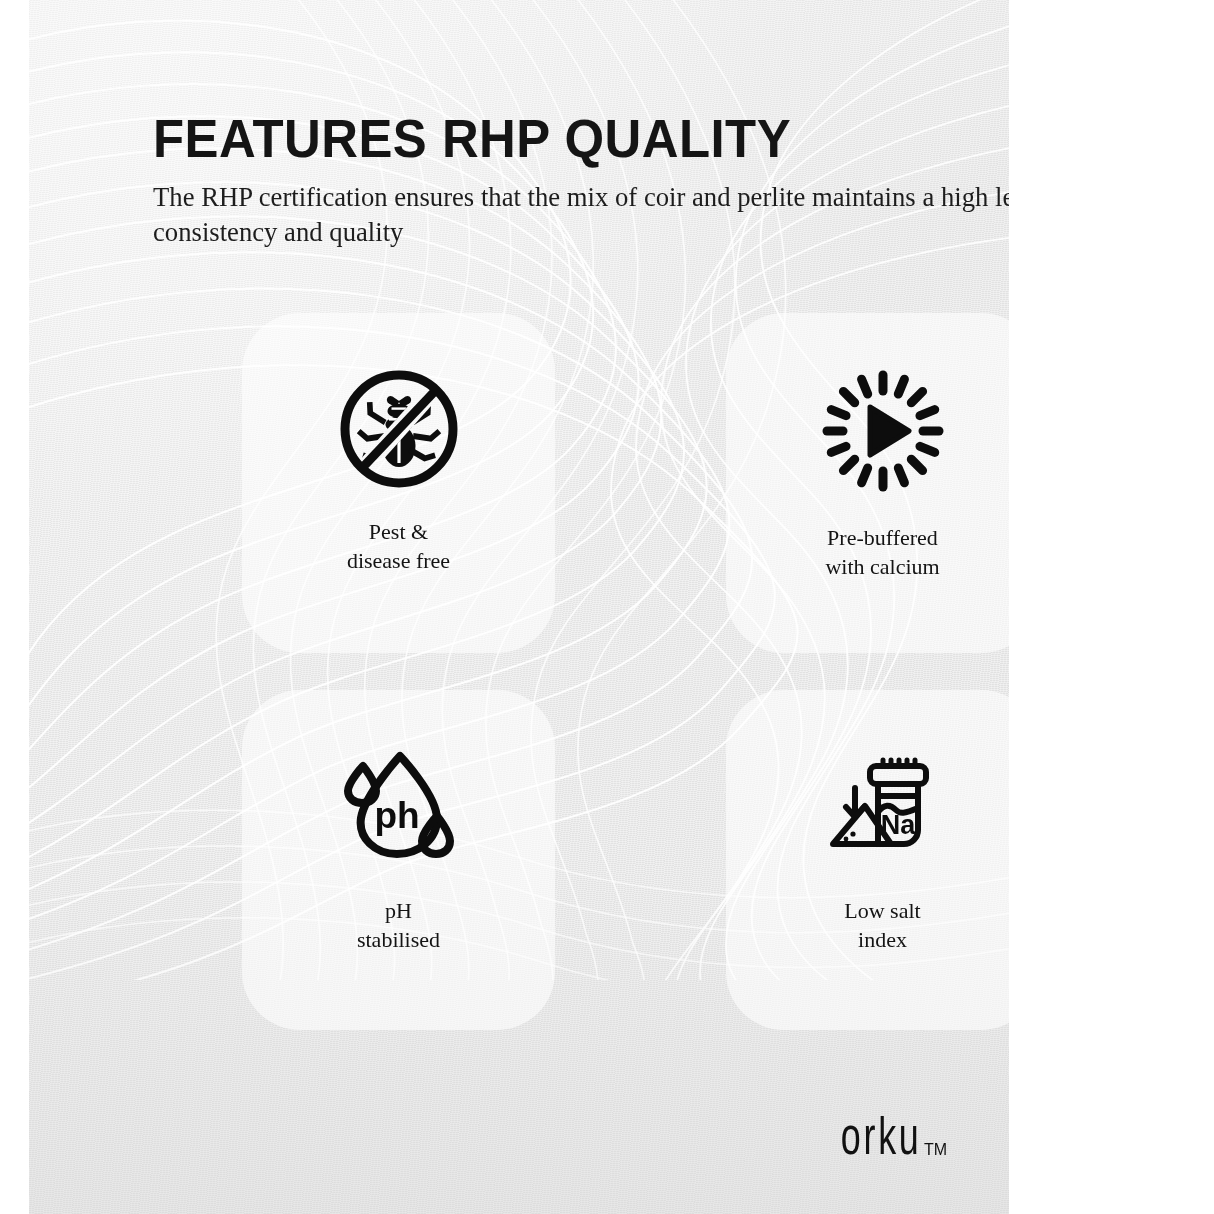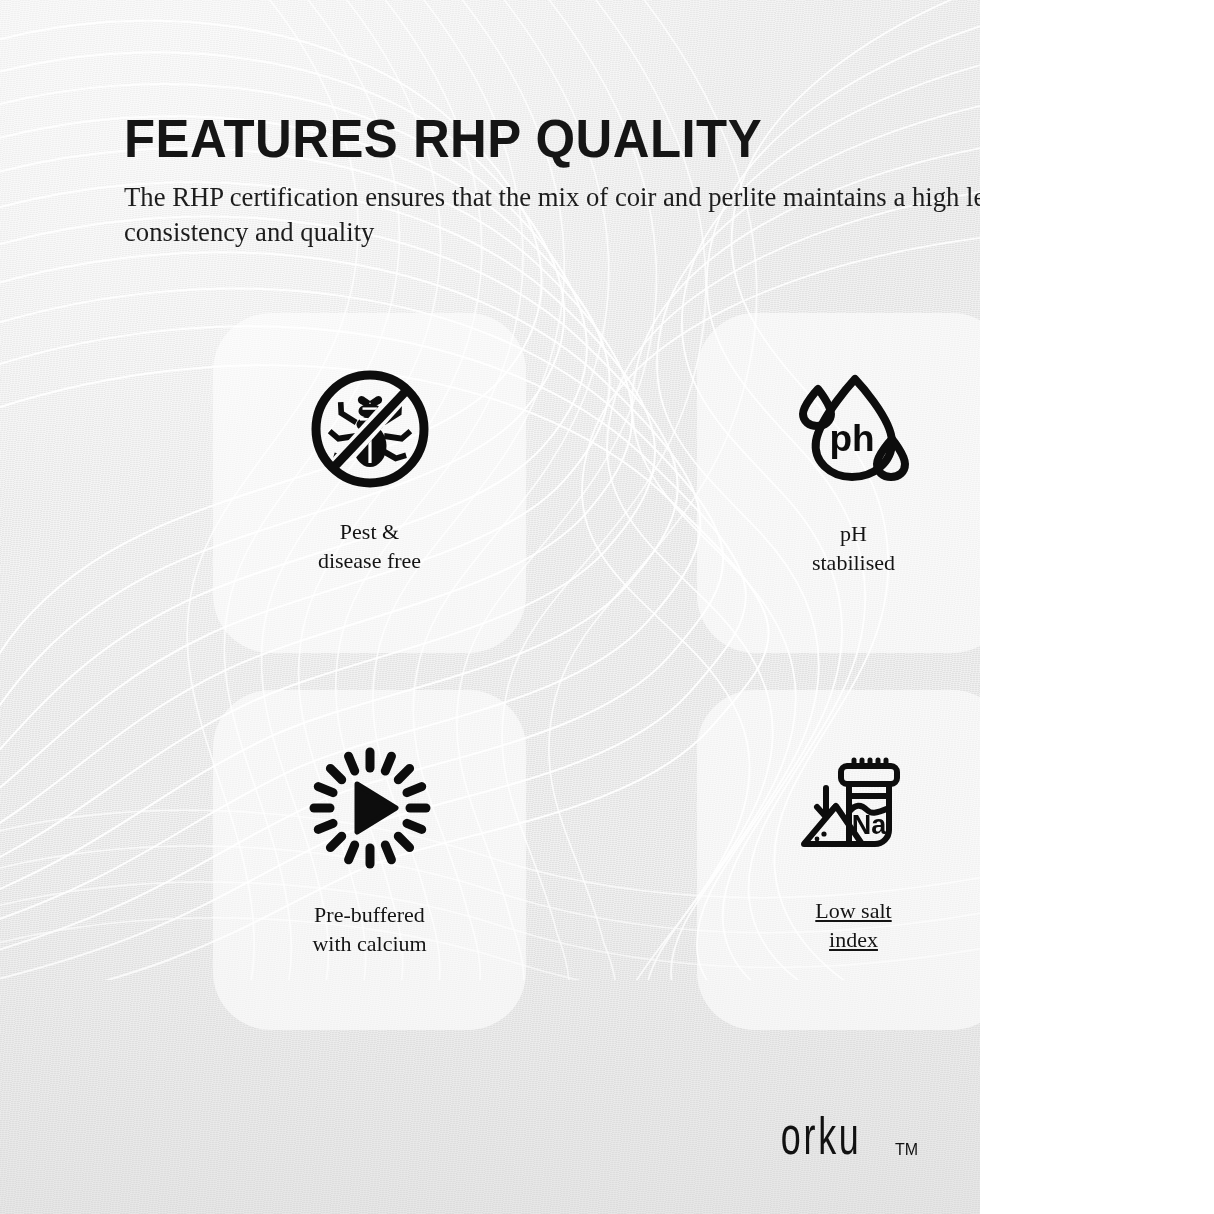--- a/index.html
+++ b/index.html
@@ -10,20 +10,21 @@
   }
   body {
     font-family: "Liberation Serif", serif;
   }
   .canvas {
     position: relative;
     width: 980px;
     height: 1214px;
     overflow: hidden;
     background: #84cc16;
+    margin-left: 29px;
   }
   
   .bg-base {
     position: absolute;
     inset: 0;
     background:
       radial-gradient(circle at 18% 12%, #f6f6f6 0%, #eaeaea 45%, #e6e6e6 100%);
   }
   .bg-grain {
     position: absolute;
@@ -118,31 +119,30 @@
     white-space: pre-line;
   }
   
   .card--pest .card-icon { margin-top: 2px; }
   .card--ph   .card-icon { margin-top: 2px; }
   .card--buffer .card-icon { margin-top: 4px; }
   .card--salt .card-icon { margin-top: 2px; }
   .card--pest .card-label { margin-top: 26px; }
   .card--ph   .card-label { margin-top: 28px; }
   .card--buffer .card-label { margin-top: 30px; }
-  .card--salt .card-label { margin-top: 28px; text-decoration: underline; }
+  .card--salt .card-label { margin-top: 28px; }
 
   
   .brand {
     position: absolute;
     right: 62px;
     bottom: 52px;
     display: flex;
     align-items: flex-end;
     color: #111111;
-    gap: 31px;
   }
   .brand-word {
     font-family: "Liberation Sans", sans-serif;
     font-size: 46px;
     font-weight: 400;
     letter-spacing: 3.5px;
     line-height: .95;
     transform: scaleX(0.78) scaleY(1.12);
     transform-origin: right bottom;
   }
@@ -251,39 +251,20 @@
 
           <circle cx="62" cy="62" r="54" fill="none" stroke="#0d0d0d" stroke-width="9"></circle>
 
           <line x1="97" y1="25" x2="27" y2="99" stroke="#0d0d0d" stroke-width="9" stroke-linecap="butt"></line>
         </svg>
       </div>
       <div class="card-label">Pest &amp;
 disease free</div>
     </div>
 
-    <div class="card card--ph">
-      <div class="card-icon">
-        <svg width="124" height="124" viewBox="0 0 124 124" aria-hidden="true">
-          <g fill="none" stroke="#0d0d0d" stroke-width="8" stroke-linejoin="round" stroke-linecap="round">
-
-            <path d="M63 12 C 63 12, 28 50, 24 74 C 21 94, 38 110, 60 110 C 82 110, 100 95, 100 75 C 100 51, 63 12, 63 12 Z"></path>
-
-            <path d="M26 22 C 26 22, 11 38, 11 47 C 11 54, 17 59, 25 59 C 33 59, 39 54, 39 47 C 39 38, 26 22, 26 22 Z"></path>
-
-            <path d="M100 72 C 100 72, 85 88, 85 97 C 85 105, 91 110, 99 110 C 107 110, 113 105, 113 97 C 113 88, 100 72, 100 72 Z"></path>
-          </g>
-
-          <text x="60" y="84" text-anchor="middle" font-family="Liberation Sans, sans-serif" font-size="37" font-weight="700" fill="#0d0d0d">ph</text>
-        </svg>
-      </div>
-      <div class="card-label">pH
-stabilised</div>
-    </div>
-
     <div class="card card--buffer">
       <div class="card-icon">
         <svg width="124" height="124" viewBox="0 0 124 124" aria-hidden="true">
           <g stroke="#0d0d0d" stroke-width="9" stroke-linecap="round">
             <g transform="translate(62,62)">
               <line x1="0" y1="-56" x2="0" y2="-40" transform="rotate(0)"></line>
               <line x1="0" y1="-56" x2="0" y2="-40" transform="rotate(22.5)"></line>
               <line x1="0" y1="-56" x2="0" y2="-40" transform="rotate(45)"></line>
               <line x1="0" y1="-56" x2="0" y2="-40" transform="rotate(67.5)"></line>
               <line x1="0" y1="-56" x2="0" y2="-40" transform="rotate(90)"></line>
@@ -301,20 +282,39 @@
             </g>
           </g>
 
           <path d="M49 38 L 88 62 L 49 86 Z" fill="#0d0d0d" stroke="#0d0d0d" stroke-width="5" stroke-linejoin="round"></path>
         </svg>
       </div>
       <div class="card-label">Pre-buffered
 with calcium</div>
     </div>
 
+    <div class="card card--ph">
+      <div class="card-icon">
+        <svg width="124" height="124" viewBox="0 0 124 124" aria-hidden="true">
+          <g fill="none" stroke="#0d0d0d" stroke-width="8" stroke-linejoin="round" stroke-linecap="round">
+
+            <path d="M63 12 C 63 12, 28 50, 24 74 C 21 94, 38 110, 60 110 C 82 110, 100 95, 100 75 C 100 51, 63 12, 63 12 Z"></path>
+
+            <path d="M26 22 C 26 22, 11 38, 11 47 C 11 54, 17 59, 25 59 C 33 59, 39 54, 39 47 C 39 38, 26 22, 26 22 Z"></path>
+
+            <path d="M100 72 C 100 72, 85 88, 85 97 C 85 105, 91 110, 99 110 C 107 110, 113 105, 113 97 C 113 88, 100 72, 100 72 Z"></path>
+          </g>
+
+          <text x="60" y="84" text-anchor="middle" font-family="Liberation Sans, sans-serif" font-size="37" font-weight="700" fill="#0d0d0d">ph</text>
+        </svg>
+      </div>
+      <div class="card-label">pH
+stabilised</div>
+    </div>
+
     <div class="card card--salt">
       <div class="card-icon">
         <svg width="124" height="124" viewBox="0 0 124 124" aria-hidden="true">
           <g fill="none" stroke="#0d0d0d" stroke-width="6" stroke-linejoin="round" stroke-linecap="round">
 
             <path d="M55 22 h44 a6 6 0 0 1 6 6 v6 a6 6 0 0 1 -6 6 h-44 a6 6 0 0 1 -6 -6 v-6 a6 6 0 0 1 6 -6 z"></path>
 
             <line x1="62" y1="16" x2="62" y2="22" stroke-width="5"></line>
             <line x1="70" y1="16" x2="70" y2="22" stroke-width="5"></line>
             <line x1="78" y1="16" x2="78" y2="22" stroke-width="5"></line>

